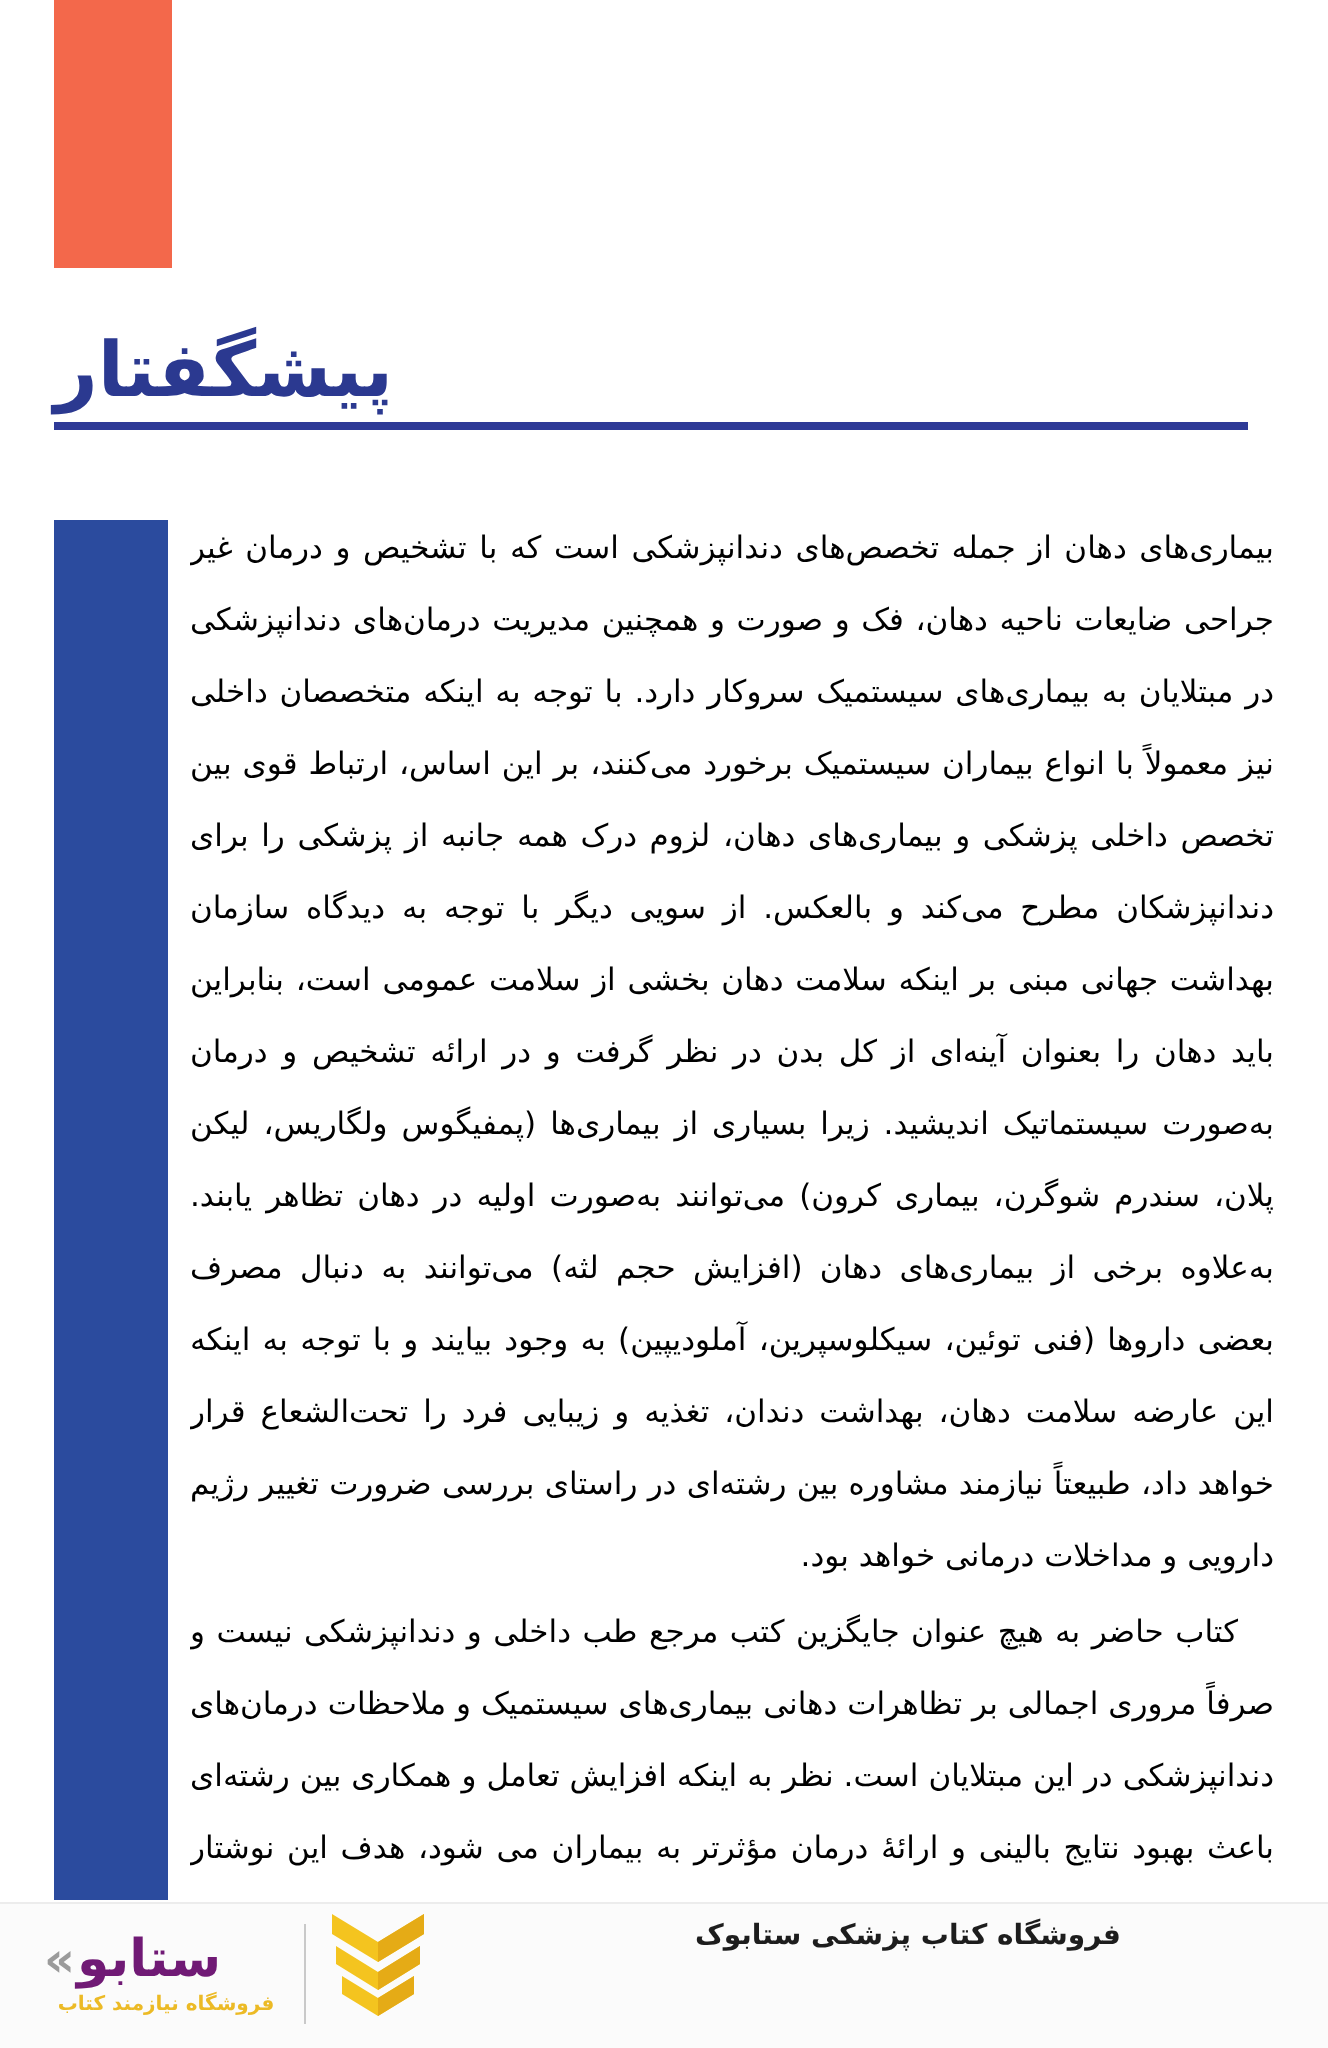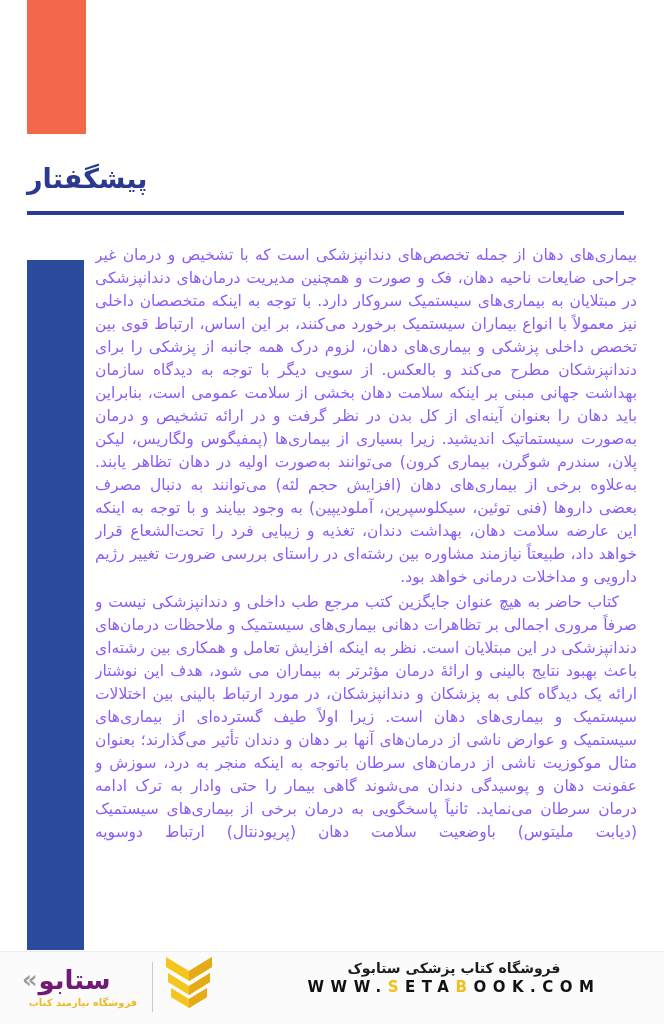--- a/index.html
+++ b/index.html
@@ -15,45 +15,45 @@
   .orange-block{
     position:absolute;left:27px;top:0;
     width:59px;height:134px;
     background:#f3684b;
   }
   
   .page-title{
     position:absolute;left:27px;top:163px;
     margin:0;
     direction:rtl;
-    font-size:27px;font-weight:800;
+    font-size:38px;font-weight:800;
     color:#2b3990;
     letter-spacing:0;
   }
   .title-rule{
     position:absolute;left:27px;top:211px;
     width:597px;height:4px;
     background:#2e3a97;
   }
   
   .accent-bar{
     position:absolute;left:27px;top:260px;
     width:57px;height:690px;
     background:#2b4b9e;
   }
   
   .body-text{
-    position:absolute;left:95px;top:244px;
+    position:absolute;left:95px;top:256px;
     width:542px;height:694px;
     overflow:hidden;
     direction:rtl;
     text-align:justify;
-    color:#8b5cf6;
+    color:#000000;
     font-size:15.5px;
-    line-height:23px;
+    line-height:36px;
   }
   .body-text p{margin:0;}
   .body-text p.p2{margin-top:2px;text-indent:18px;text-align-last:justify;}
   
   .footer{
     position:absolute;left:0;bottom:0;
     width:664px;height:72px;
     background:#fbfbfb;
     border-top:1px solid #ececec;
   }
@@ -141,17 +141,16 @@
         <path d="M26 14 L49 0 L49 10 L26 24 Z" fill="#e5ab16"></path>
         <path d="M5 16 L26 29 L47 16 L47 25 L26 38 L5 25 Z" fill="#f4c41f"></path>
         <path d="M26 29 L47 16 L47 25 L26 38 Z" fill="#e5ab16"></path>
         <path d="M8 31 L26 42 L44 31 L44 40 L26 51 L8 40 Z" fill="#f4c41f"></path>
         <path d="M26 42 L44 31 L44 40 L26 51 Z" fill="#e5ab16"></path>
       </svg>
     </div>
 
     <div class="footer-right">
       <div class="store-line">فروشگاه کتاب پزشکی ستابوک</div>
-      <div class="url-line"><span class="dark">WWW.</span><span class="gold">S</span><span class="dark">ETA</span><span class="gold">B</span><span class="dark">OOK.COM</span></div>
     </div>
 
   </div>
 </div>
 
 </body></html>

